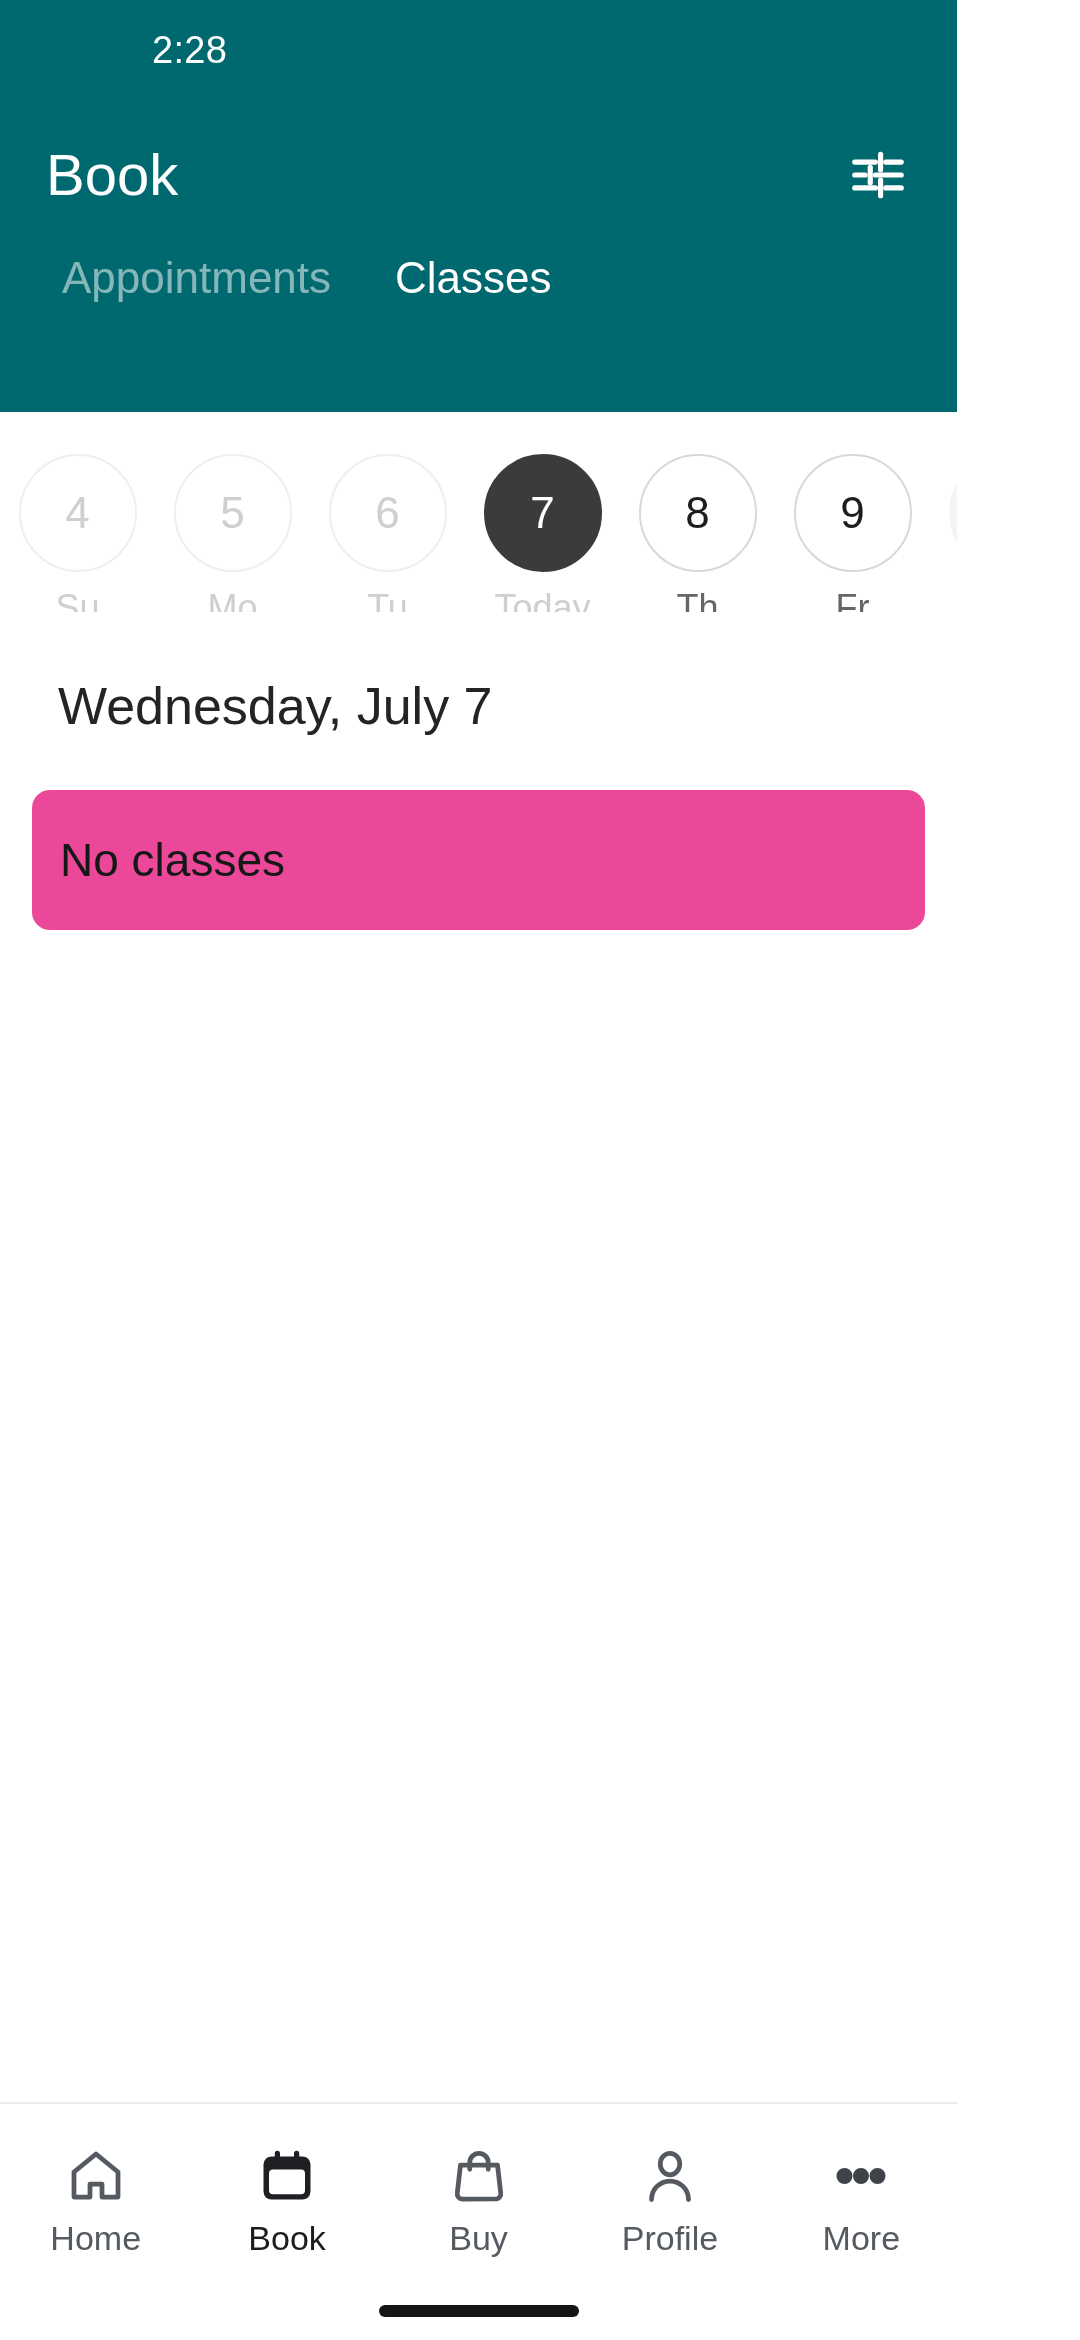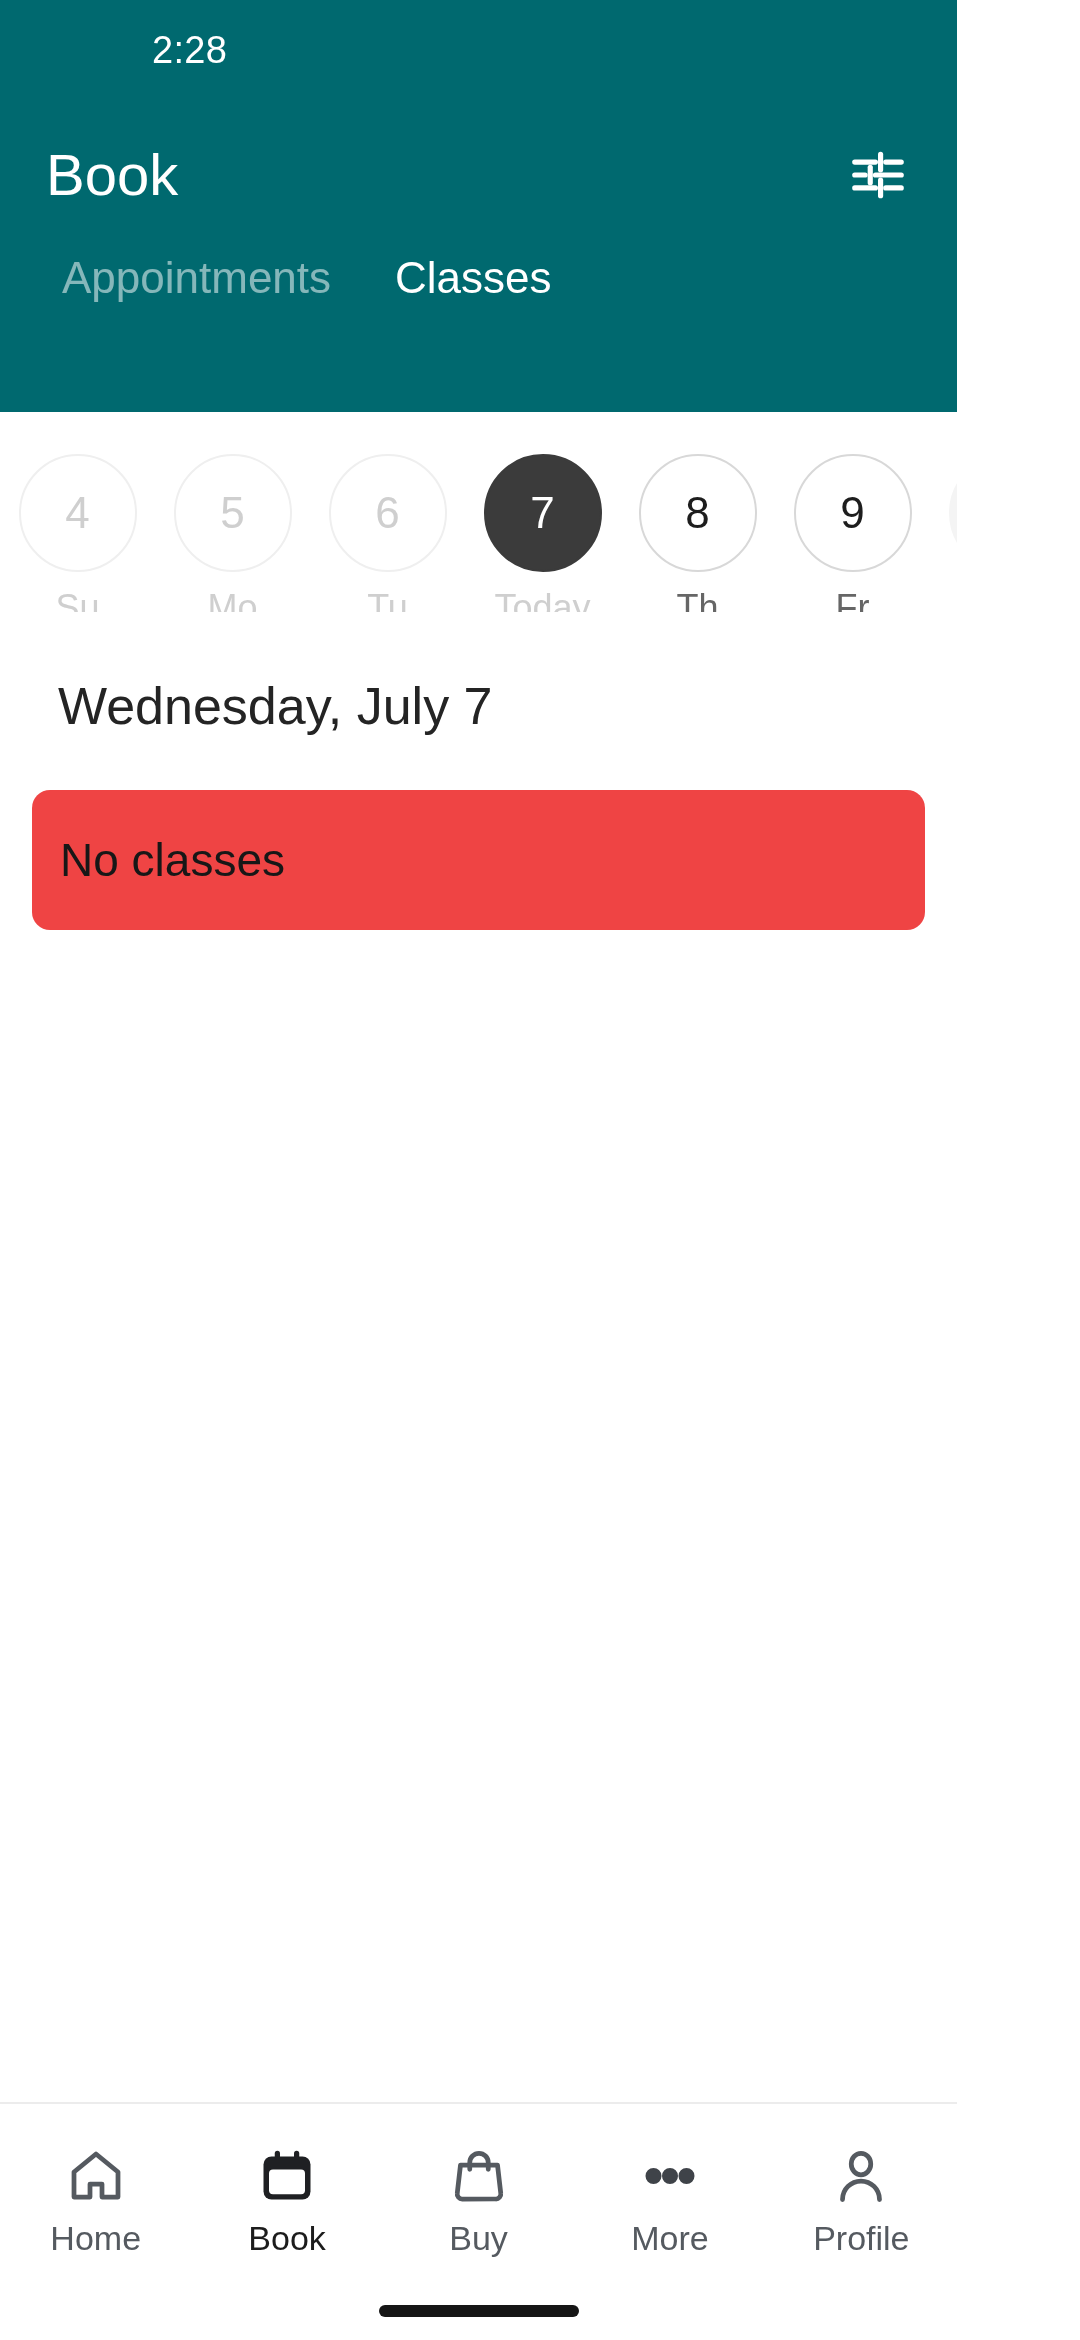--- a/index.html
+++ b/index.html
@@ -131,21 +131,21 @@
   .date-heading {
     color:#242424;
     font-size:52px;
     font-weight:400;
     line-height:1;
     padding:68px 0 0 26px;
     letter-spacing:0px;
   }
   .empty-card {
     margin-top:58px;
-    background:#ef4444;
+    background:#ec4899;
     border-radius:18px;
     height:140px;
     display:flex; align-items:center;
     padding:0 28px;
   }
   .empty-card-text {
     color:#171717;
     font-size:46px;
     line-height:1;
   }
@@ -298,38 +298,38 @@
         <svg width="60" height="60" viewBox="0 0 24 24" fill="none" stroke="#555a60" stroke-width="1.9" stroke-linecap="round" stroke-linejoin="round">
           <path d="M4.6 7.6h14.8l1.3 11.3a2 2 0 0 1-2 2.3H5.3a2 2 0 0 1-2-2.3L4.6 7.6Z"></path>
           <path d="M8.3 9.3V6.6a3.7 3.7 0 0 1 7.4 0v2.7"></path>
         </svg>
       </span>
       <span class="navlabel">Buy</span>
     </div>
 
     <div class="navitem">
       <span class="navicon">
+        <svg width="60" height="60" viewBox="0 0 24 24" fill="none" stroke="#555a60" stroke-width="1.9" stroke-linecap="round" stroke-linejoin="round">
+          <ellipse cx="12" cy="7.2" rx="3.9" ry="4.3"></ellipse>
+          <path d="M4.6 21.4a7.4 7.4 0 0 1 14.8 0"></path>
+        </svg>
+      </span>
+      <span class="navlabel">Profile</span>
+    </div>
+
+    <div class="navitem">
+      <span class="navicon">
         <svg width="60" height="60" viewBox="0 0 24 24" fill="none" stroke="#3f4349" stroke-width="3.2">
           <circle cx="5.4" cy="12" r="1.6"></circle>
           <circle cx="12" cy="12" r="1.6"></circle>
           <circle cx="18.6" cy="12" r="1.6"></circle>
         </svg>
       </span>
       <span class="navlabel">More</span>
     </div>
 
-    <div class="navitem">
-      <span class="navicon">
-        <svg width="60" height="60" viewBox="0 0 24 24" fill="none" stroke="#555a60" stroke-width="1.9" stroke-linecap="round" stroke-linejoin="round">
-          <ellipse cx="12" cy="7.2" rx="3.9" ry="4.3"></ellipse>
-          <path d="M4.6 21.4a7.4 7.4 0 0 1 14.8 0"></path>
-        </svg>
-      </span>
-      <span class="navlabel">Profile</span>
-    </div>
-
   </div>
 
   <div class="homebar-wrap">
     <div class="homebar"></div>
   </div>
 
 </div>
 
 </body></html>

